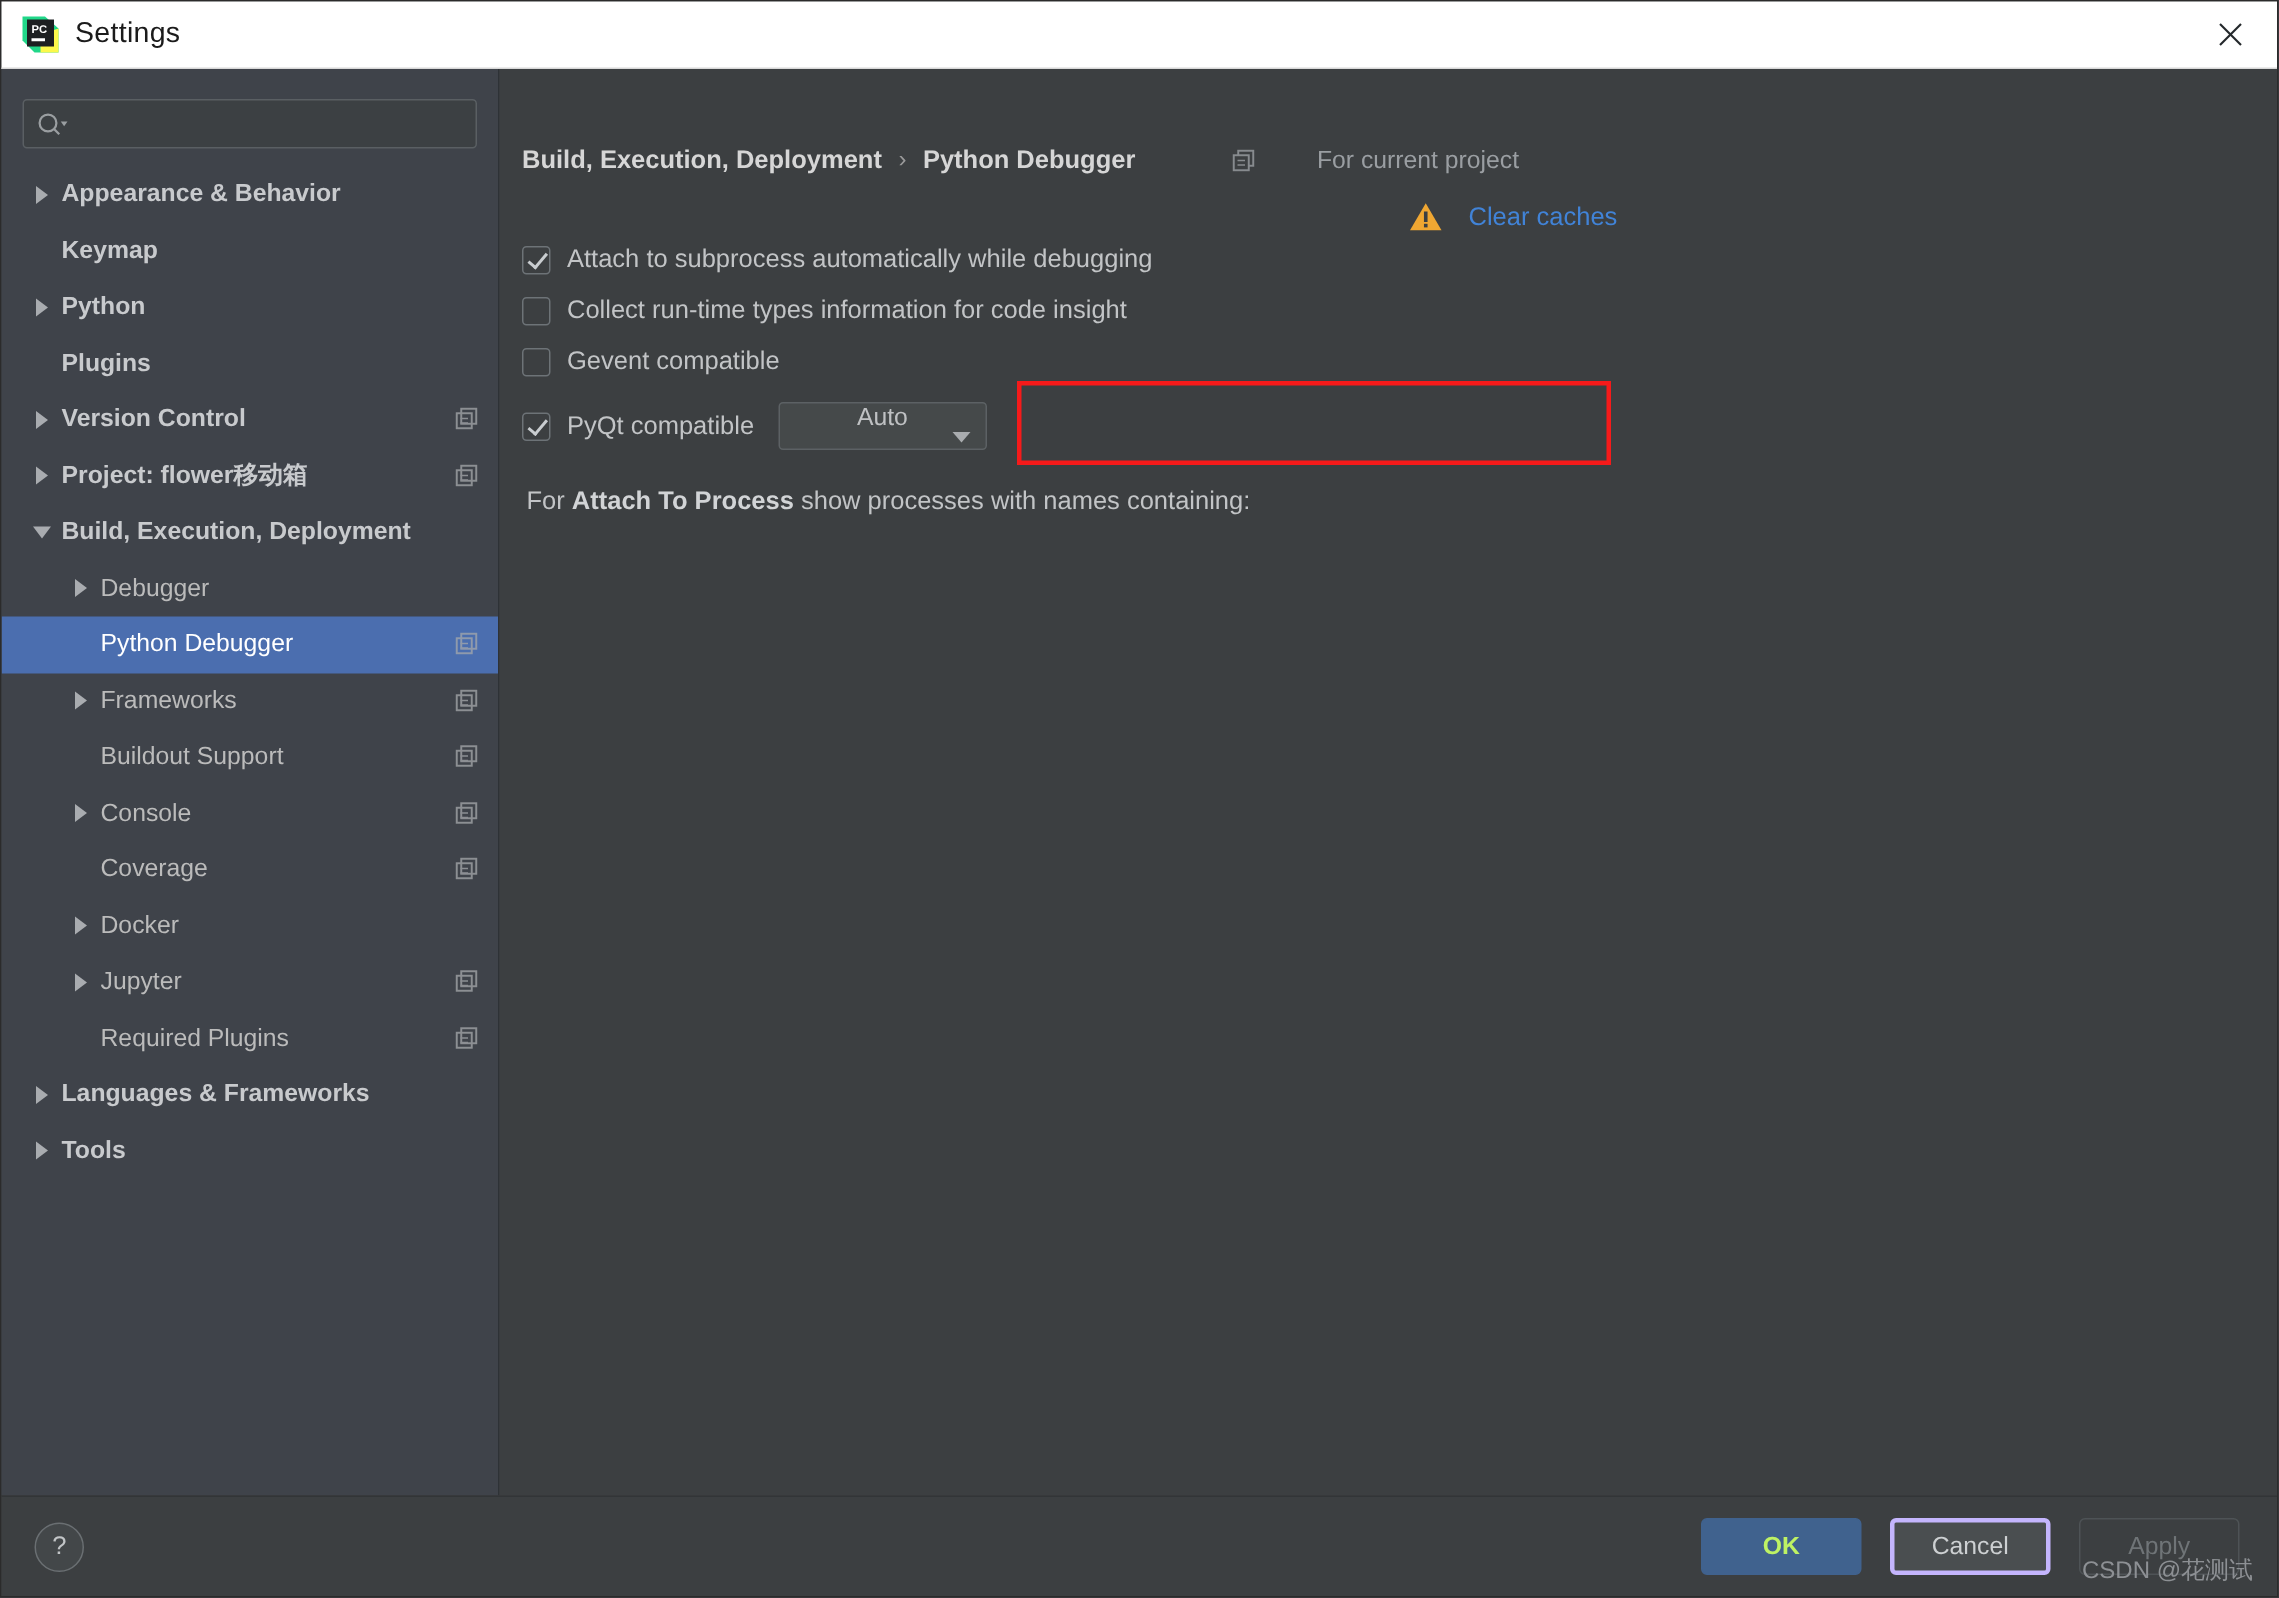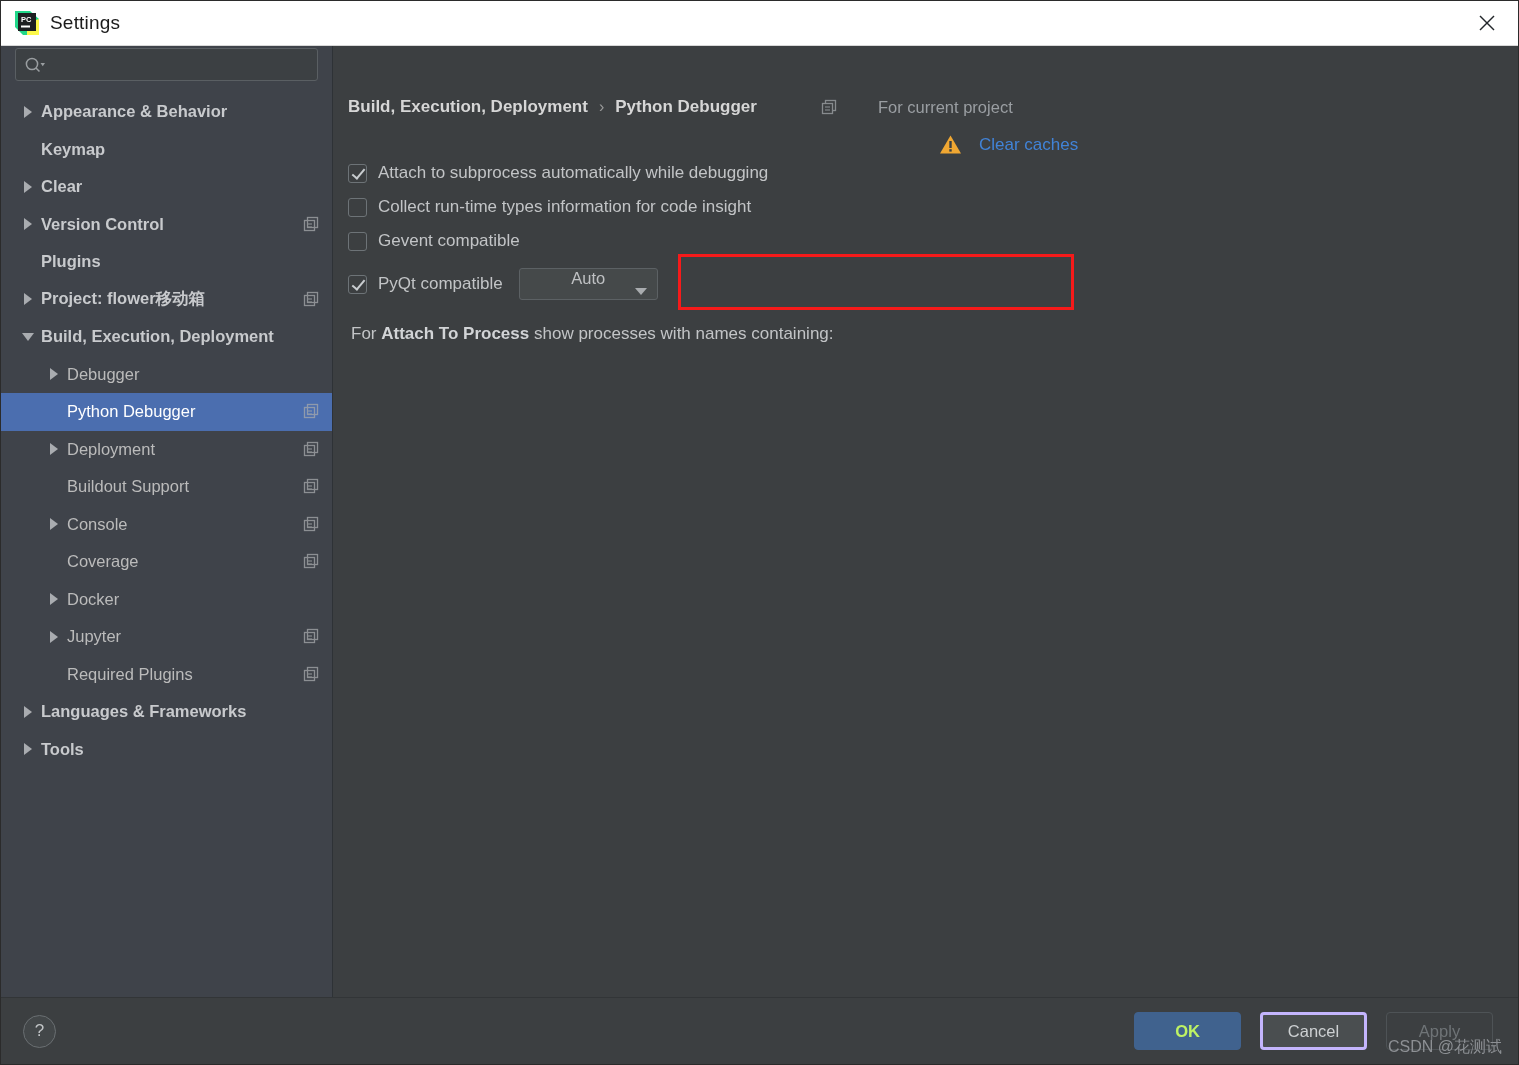--- a/index.html
+++ b/index.html
@@ -60,21 +60,21 @@
     position: relative;
   }
 
   
   .sidebar {
     width: 332px;
     flex: 0 0 332px;
     background: #3f434a;
     border-right: 1px solid #2e3236;
     display: flex; flex-direction: column;
-    padding-top: 2px;
+    padding-top: 20px;
     overflow: hidden;
   }
   .search-wrap { padding: 0 14px 10px 14px; }
   .search-box {
     height: 33px;
     background: #3c4043;
     border: 1px solid #5a5f63;
     border-radius: 3px;
     display: flex; align-items: center;
     padding: 0 8px;
@@ -352,39 +352,39 @@
             <span class="tree-label">Appearance &amp; Behavior</span>
           </div>
           <div class="tree-row lvl0">
             <span class="tw"></span>
             <span class="tree-label">Keymap</span>
           </div>
           <div class="tree-row lvl0">
             <span class="tw">
               <span class="tri-right"></span>
             </span>
-            <span class="tree-label">Clear</span>
-          </div>
-          <div class="tree-row lvl0">
-            <span class="tw">
-              <span class="tri-right"></span>
-            </span>
-            <span class="tree-label">Version Control</span>
-            <span class="copy-icon">
-              <svg width="17" height="17" viewBox="0 0 17 17" aria-hidden="true">
-                <rect x="4.5" y="1.5" width="10" height="10" fill="none" stroke="#a6a9ac" stroke-width="1.3"></rect>
-                <rect x="1.5" y="4.5" width="10" height="10" fill="none" stroke="#a6a9ac" stroke-width="1.3"></rect>
-                <line x1="4" y1="8" x2="9" y2="8" stroke="#a6a9ac" stroke-width="1.1"></line>
-                <line x1="4" y1="11" x2="9" y2="11" stroke="#a6a9ac" stroke-width="1.1"></line>
-              </svg>
-            </span>
+            <span class="tree-label">Python</span>
           </div>
           <div class="tree-row lvl0">
             <span class="tw"></span>
             <span class="tree-label">Plugins</span>
+          </div>
+          <div class="tree-row lvl0">
+            <span class="tw">
+              <span class="tri-right"></span>
+            </span>
+            <span class="tree-label">Version Control</span>
+            <span class="copy-icon">
+              <svg width="17" height="17" viewBox="0 0 17 17" aria-hidden="true">
+                <rect x="4.5" y="1.5" width="10" height="10" fill="none" stroke="#a6a9ac" stroke-width="1.3"></rect>
+                <rect x="1.5" y="4.5" width="10" height="10" fill="none" stroke="#a6a9ac" stroke-width="1.3"></rect>
+                <line x1="4" y1="8" x2="9" y2="8" stroke="#a6a9ac" stroke-width="1.1"></line>
+                <line x1="4" y1="11" x2="9" y2="11" stroke="#a6a9ac" stroke-width="1.1"></line>
+              </svg>
+            </span>
           </div>
           <div class="tree-row lvl0">
             <span class="tw">
               <span class="tri-right"></span>
             </span>
             <span class="tree-label">Project: flower移动箱</span>
             <span class="copy-icon">
               <svg width="17" height="17" viewBox="0 0 17 17" aria-hidden="true">
                 <rect x="4.5" y="1.5" width="10" height="10" fill="none" stroke="#a6a9ac" stroke-width="1.3"></rect>
                 <rect x="1.5" y="4.5" width="10" height="10" fill="none" stroke="#a6a9ac" stroke-width="1.3"></rect>
@@ -414,21 +414,21 @@
                 <rect x="1.5" y="4.5" width="10" height="10" fill="none" stroke="#a6a9ac" stroke-width="1.3"></rect>
                 <line x1="4" y1="8" x2="9" y2="8" stroke="#a6a9ac" stroke-width="1.1"></line>
                 <line x1="4" y1="11" x2="9" y2="11" stroke="#a6a9ac" stroke-width="1.1"></line>
               </svg>
             </span>
           </div>
           <div class="tree-row lvl1">
             <span class="tw">
               <span class="tri-right"></span>
             </span>
-            <span class="tree-label">Deployment</span>
+            <span class="tree-label">Frameworks</span>
             <span class="copy-icon">
               <svg width="17" height="17" viewBox="0 0 17 17" aria-hidden="true">
                 <rect x="4.5" y="1.5" width="10" height="10" fill="none" stroke="#a6a9ac" stroke-width="1.3"></rect>
                 <rect x="1.5" y="4.5" width="10" height="10" fill="none" stroke="#a6a9ac" stroke-width="1.3"></rect>
                 <line x1="4" y1="8" x2="9" y2="8" stroke="#a6a9ac" stroke-width="1.1"></line>
                 <line x1="4" y1="11" x2="9" y2="11" stroke="#a6a9ac" stroke-width="1.1"></line>
               </svg>
             </span>
           </div>
           <div class="tree-row lvl1">

